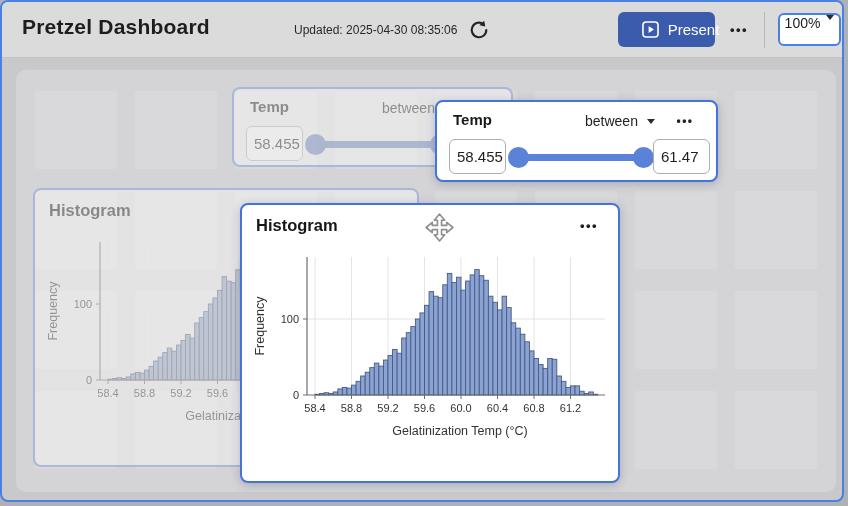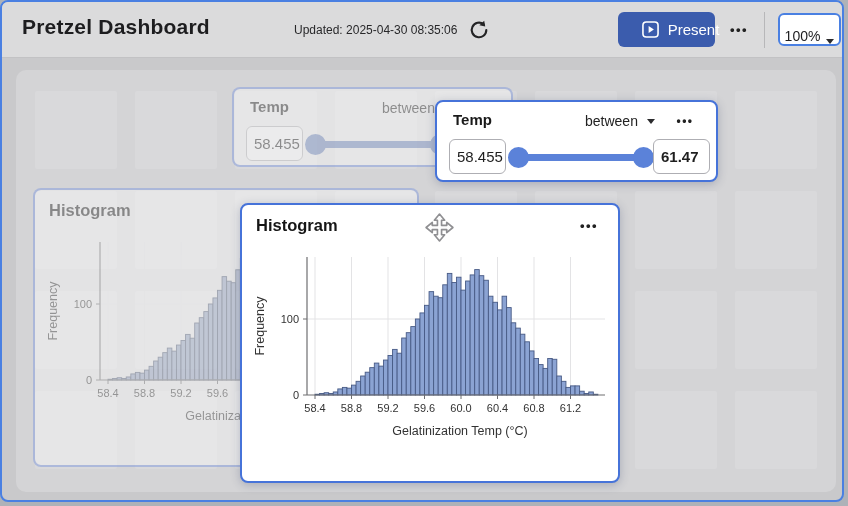--- a/index.html
+++ b/index.html
@@ -47,21 +47,21 @@
     font-size: 13px; font-weight: 700; letter-spacing: 1.5px; color: #222;
     cursor: pointer;
   }
   .hdr-divider {
     position: absolute; left: 762px; top: 10px; width: 1px; height: 36px;
     background: #b7b7b9;
   }
   .zoom-dd {
     position: absolute; left: 776px; top: 11px; width: 63px; height: 33px;
     background: #fff; border: 2px solid #4a80e2; border-radius: 6px;
-    display: flex; align-items: flex-end; justify-content: center; gap: 6px;
+    display: flex; align-items: flex-start; justify-content: center; gap: 6px;
     font-size: 14px; color: #1d1d1f; cursor: pointer;
   }
   .caret {
     width: 0; height: 0;
     border-left: 4.5px solid transparent; border-right: 4.5px solid transparent;
     border-top: 5.5px solid #2b2b2d;
     display: inline-block;
   }
   
   .canvas {
@@ -103,21 +103,21 @@
     display: flex; align-items: center; justify-content: center;
     font-size: 12px; font-weight: 700; letter-spacing: 1.5px; color: #222; cursor: pointer;
   }
   .tc-input {
     position: absolute; width: 57px; height: 35px;
     border: 1px solid #aeaeb3; border-radius: 6px; background: #fff;
     font-size: 15px; color: #1f1f1f; font-family: inherit;
     padding: 0 0 0 7px; outline: none;
   }
   .tc-input.min { left: 12px;  top: 37px; }
-  .tc-input.max { left: 216px; top: 37px; font-weight: bold; }
+  .tc-input.max { left: 216px; top: 37px; }
   .slider { position: absolute; left: 71px; top: 44px; width: 146px; height: 22px; }
   .slider .track {
     position: absolute; left: 9px; right: 9px; top: 7.5px; height: 7px;
     background: #5b82d9; border-radius: 4px;
   }
   .slider .handle {
     position: absolute; top: .5px; width: 21px; height: 21px;
     background: #5b82d9; border-radius: 50%; cursor: pointer;
   }
   .slider .handle.lo { left: 0; }

